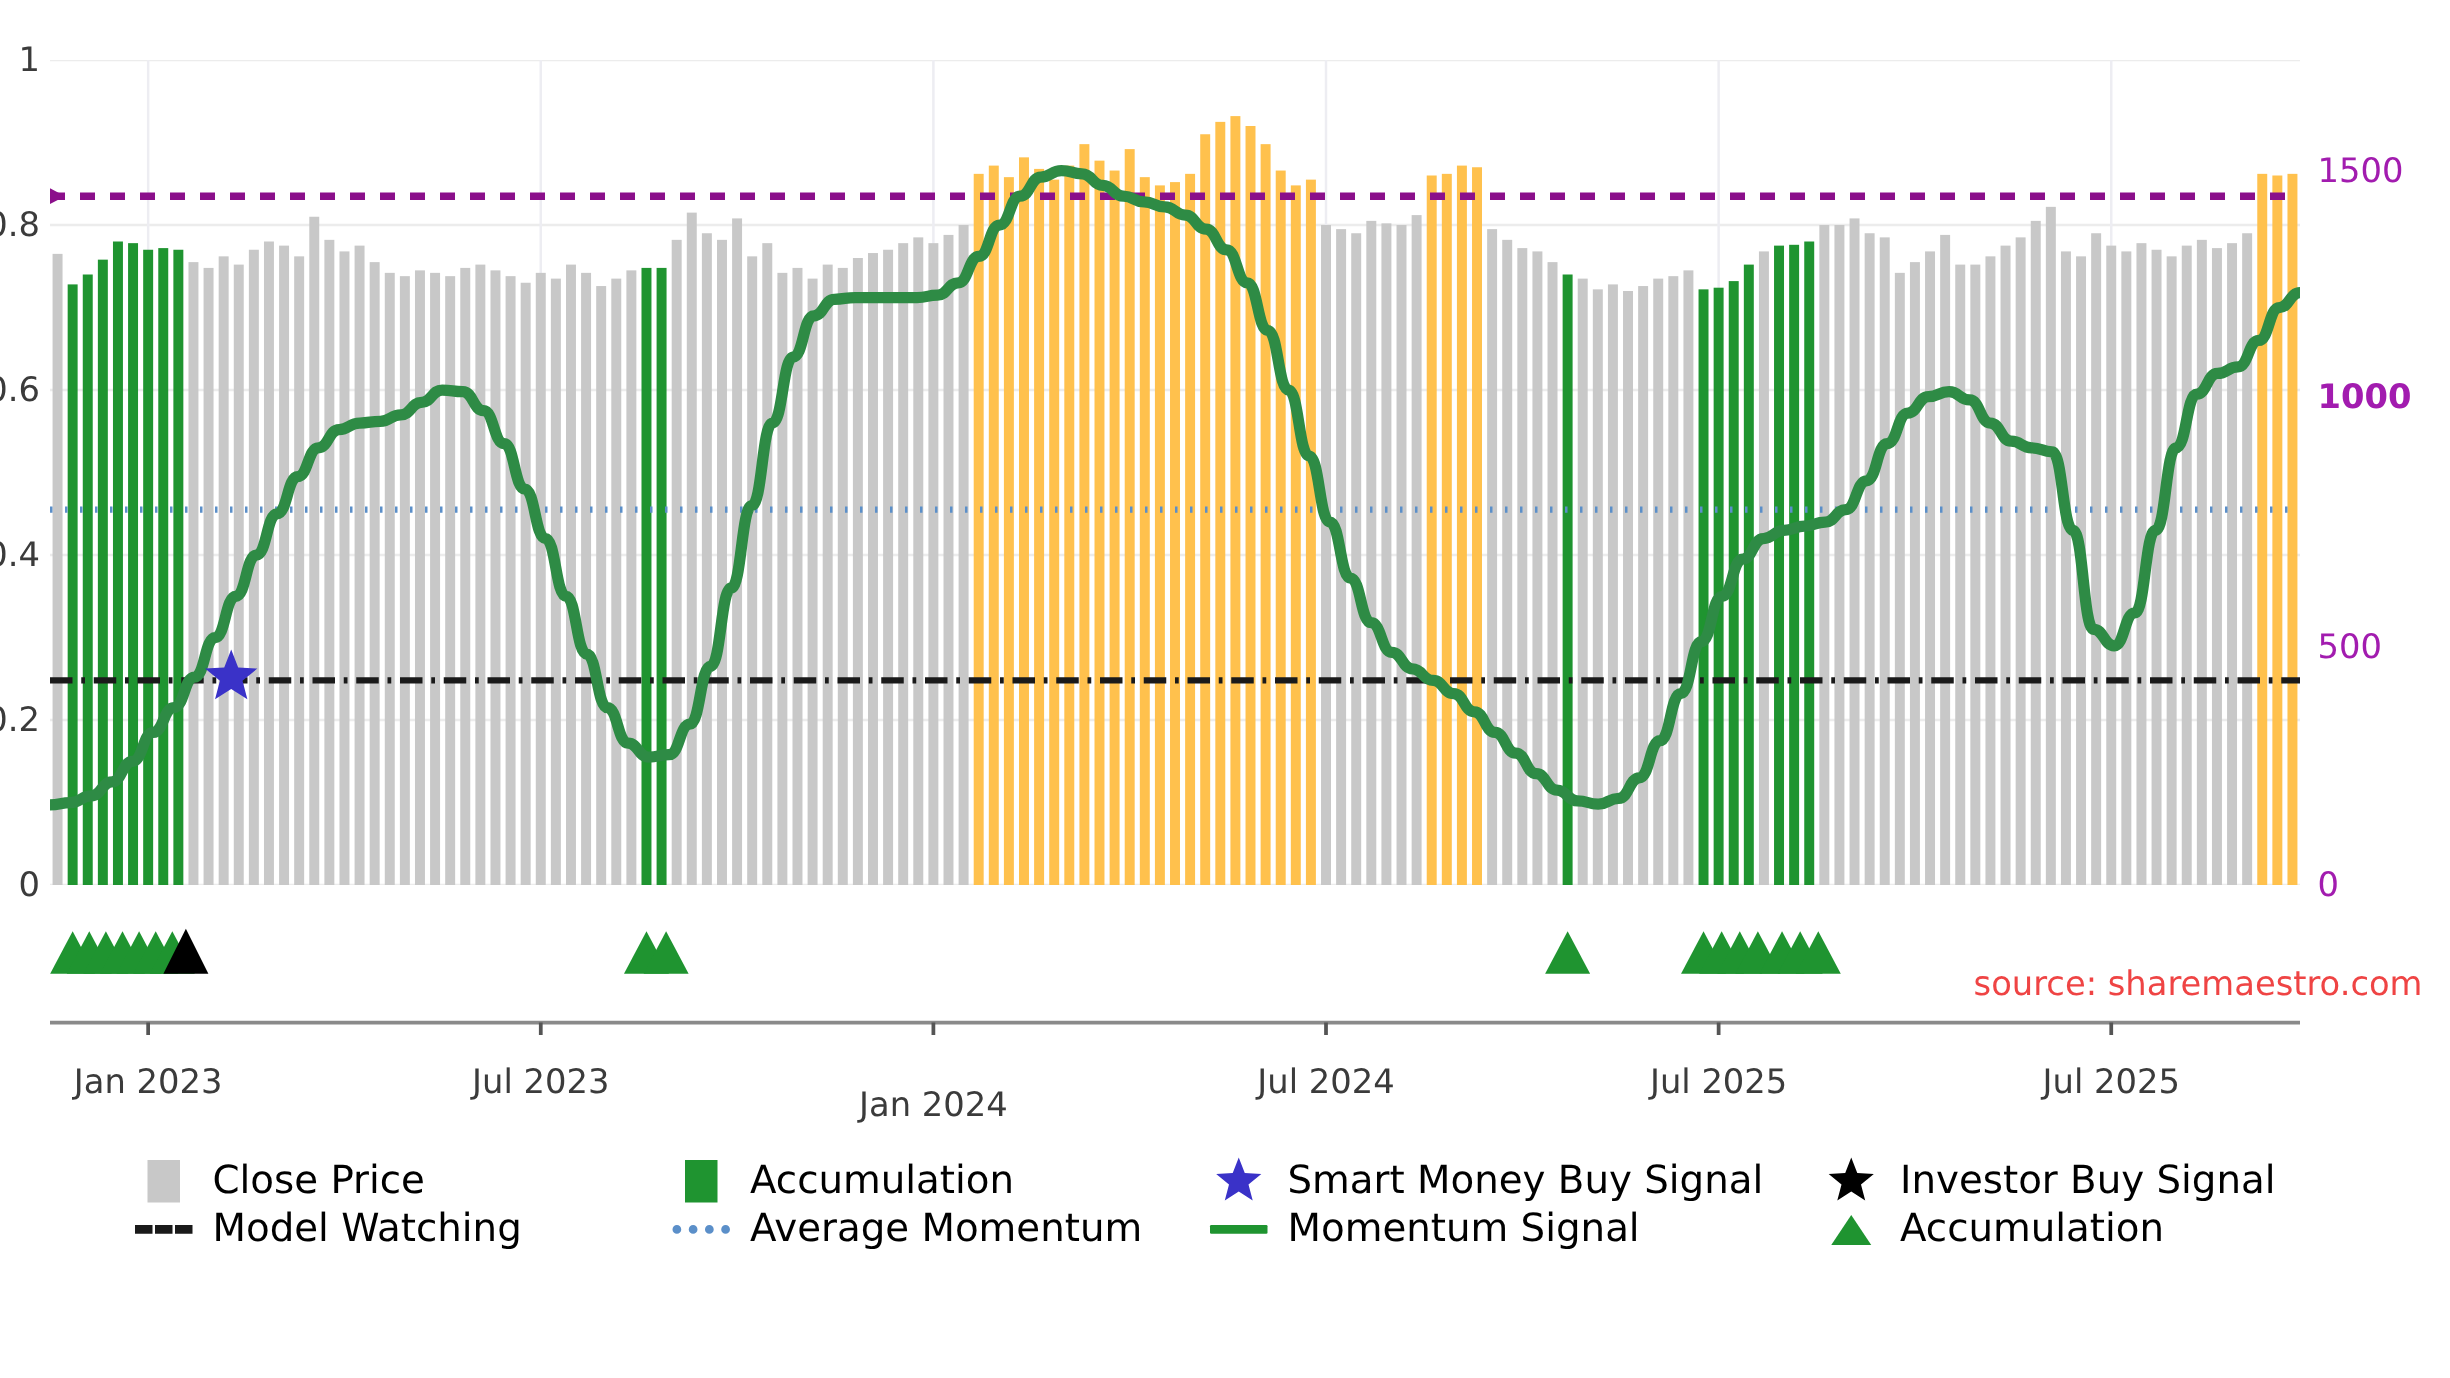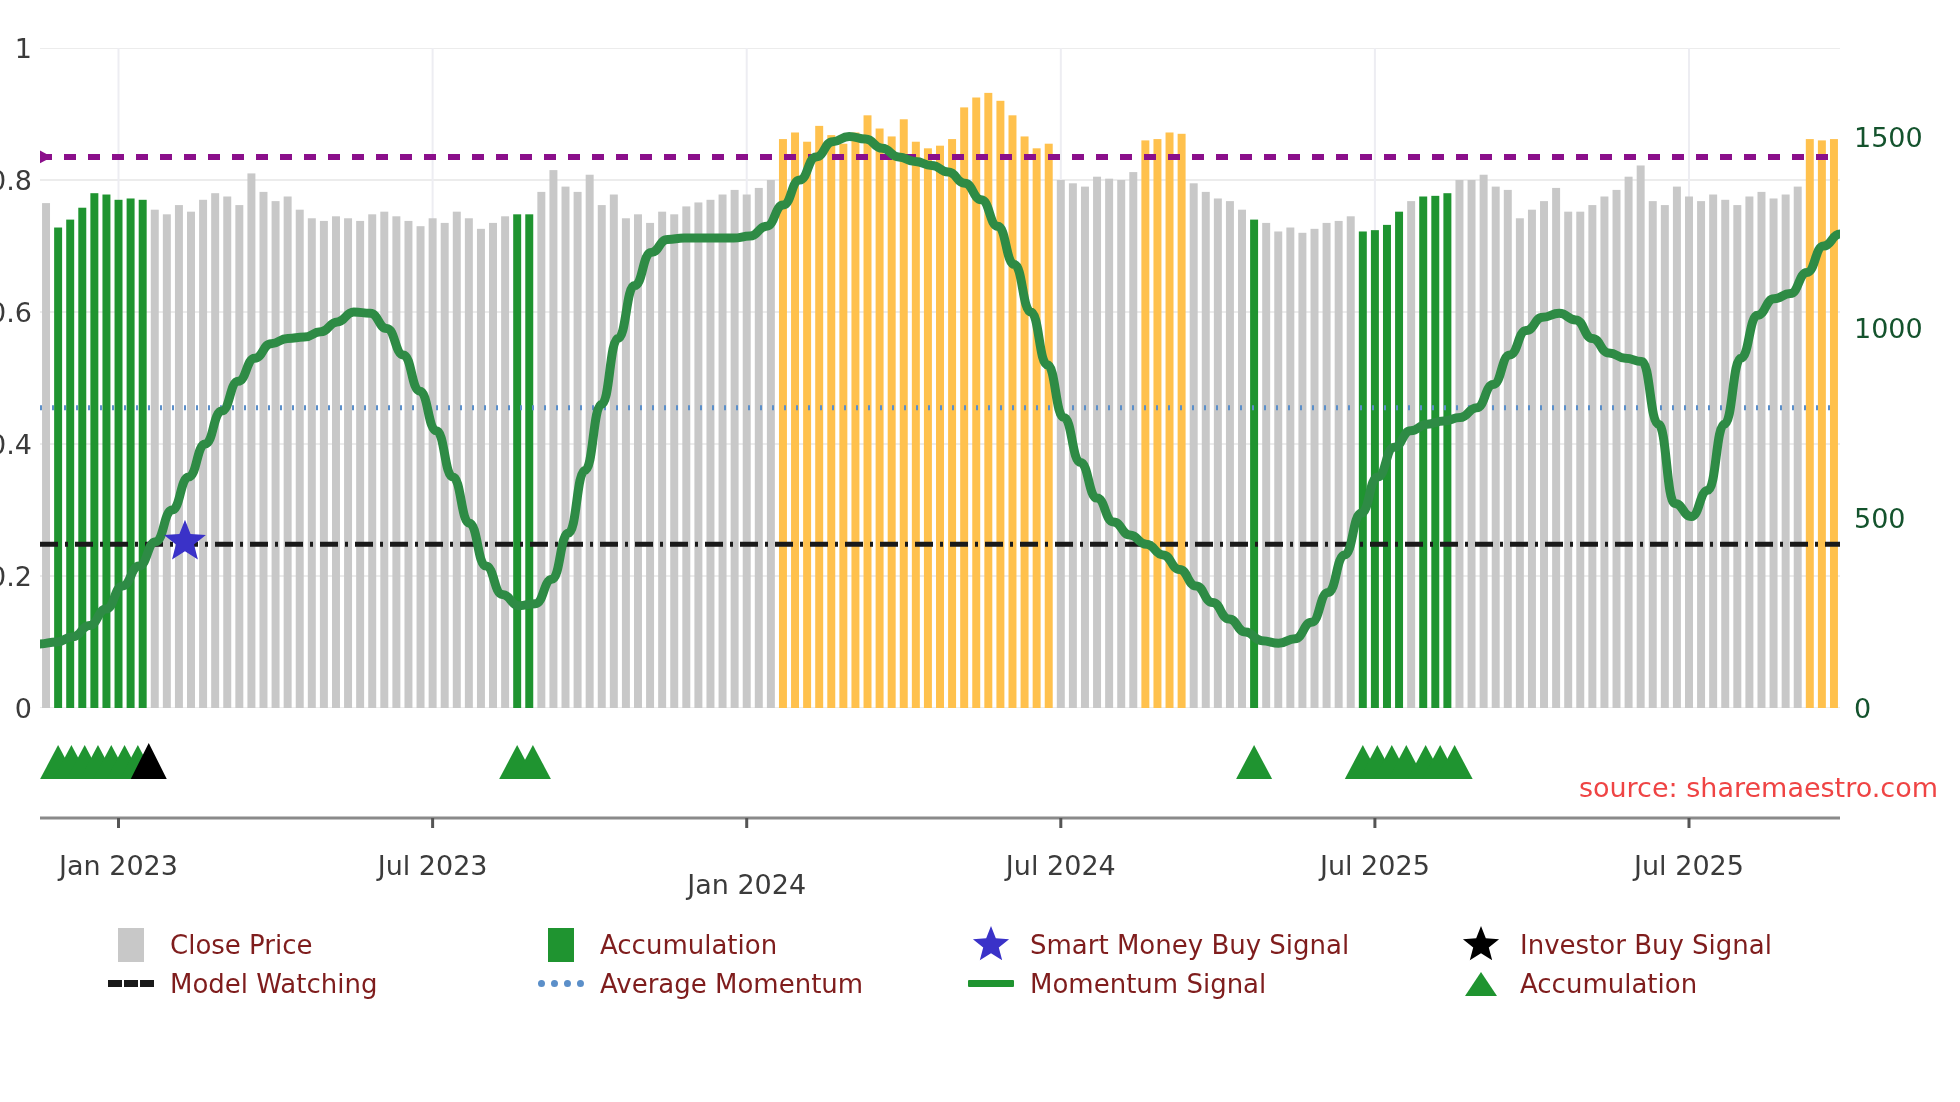--- a/index.html
+++ b/index.html
@@ -27,21 +27,21 @@
     font-size:27px;
     color:#3b3b3b;
     transform:translateY(-50%);
     white-space:nowrap;
   }
   .ytick-r-wrap{position:absolute;left:1846px;top:0;width:120px;height:1102px;}
   .ytick-r{
     position:absolute;
     left:8px;
     font-size:27px;
-    color:#14532d;
+    color:#a21caf;
     transform:translateY(-50%);
     white-space:nowrap;
   }
   .xtick-wrap{position:absolute;left:0;top:0;width:1960px;height:858px;}
   .xtick{
     position:absolute;
     font-size:27px;
     color:#3b3b3b;
     transform:translateX(-50%);
     white-space:nowrap;
@@ -67,22 +67,22 @@
     grid-auto-rows:39px;
     align-items:center;
   }
   .legend-item{
     display:flex;
     align-items:center;
     gap:16px;
     height:39px;
   }
   .legend-label{
-    font-size:26px;
-    color:#7f1d1d;
+    font-size:31px;
+    color:#000000;
     white-space:nowrap;
     line-height:1;
   }
   .swatch{
     width:46px;height:36px;
     display:flex;align-items:center;justify-content:center;
     flex:0 0 46px;
   }
   .sw-rect{width:26px;height:34px;display:block;}
   .sw-line{width:46px;height:7px;display:block;border-radius:1px;}
@@ -305,21 +305,21 @@
       <div class="ytick-l" style="top: 576px;">0.2</div>
       <div class="ytick-l" style="top: 444px;">0.4</div>
       <div class="ytick-l" style="top: 312px;">0.6</div>
       <div class="ytick-l" style="top: 180px;">0.8</div>
       <div class="ytick-l" style="top: 48px;">1</div>
     </div>
 
   <div class="ytick-r-wrap" id="ytick-right-wrap">
       <div class="ytick-r" style="top: 708px;">0</div>
       <div class="ytick-r" style="top: 517.798px;">500</div>
-      <div class="ytick-r" style="top: 328px;">1000</div>
+      <div class="ytick-r" style="top: 318px; font-weight: bold;">1000</div>
       <div class="ytick-r" style="top: 137.395px;">1500</div>
     </div>
 
   <div class="xtick-wrap" id="xtick-wrap">
       <div class="xtick" style="left: 118.523px; top: 850px;">Jan 2023</div>
       <div class="xtick" style="left: 432.617px; top: 850px;">Jul 2023</div>
       <div class="xtick" style="left: 746.711px; top: 850px; margin-top: 19px;">Jan 2024</div>
       <div class="xtick" style="left: 1060.81px; top: 850px;">Jul 2024</div>
       <div class="xtick" style="left: 1374.9px; top: 850px;">Jul 2025</div>
       <div class="xtick" style="left: 1688.99px; top: 850px;">Jul 2025</div>

